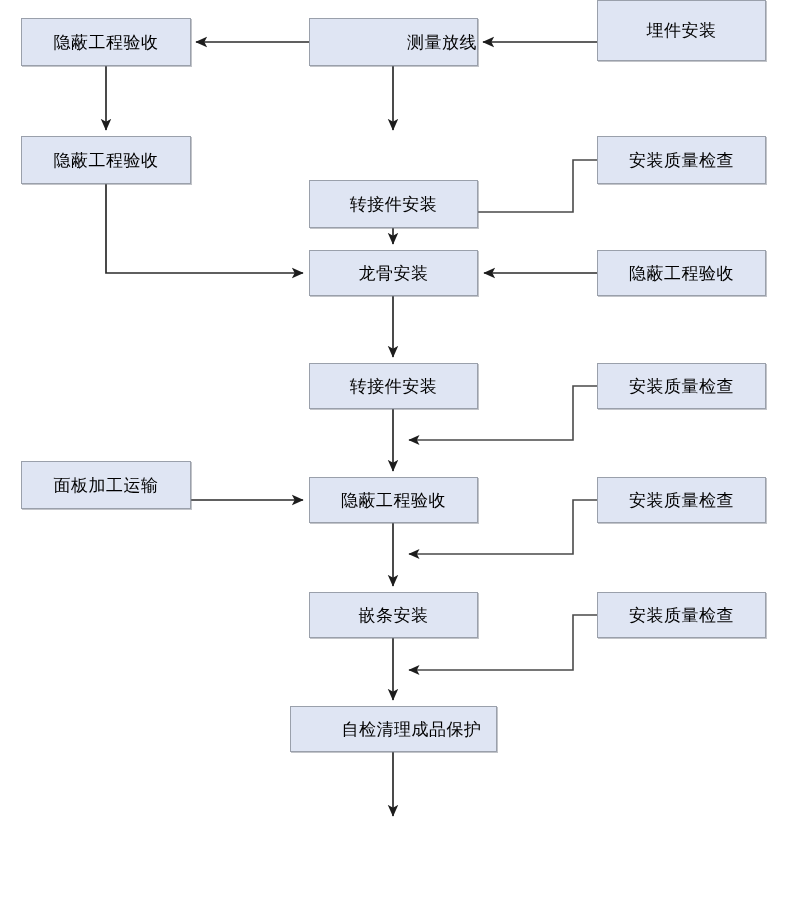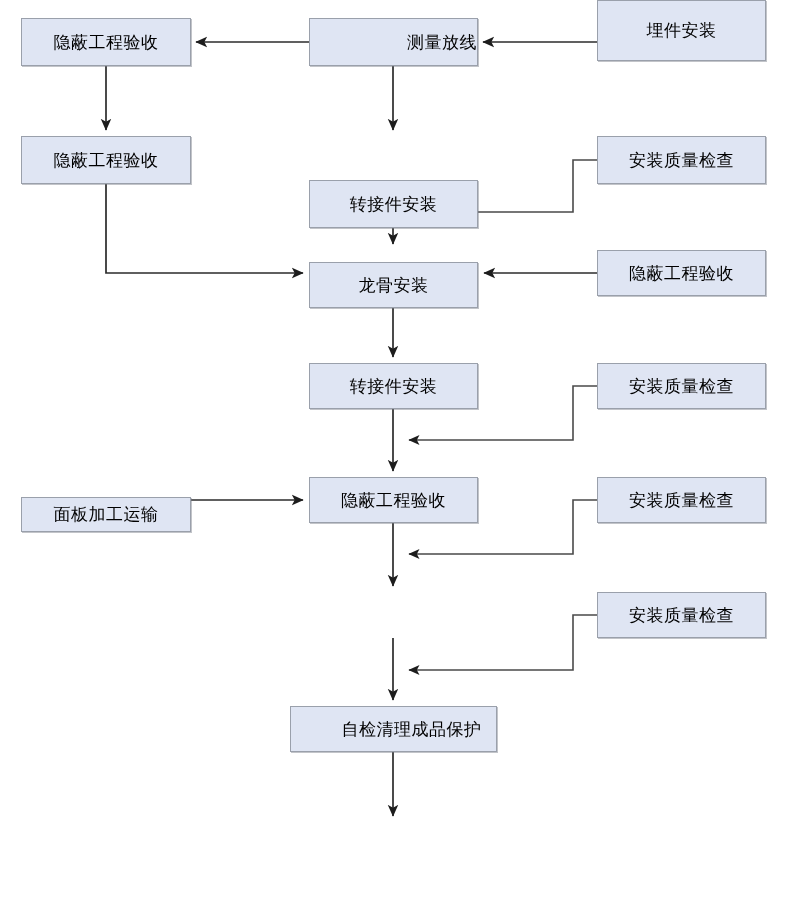--- a/index.html
+++ b/index.html
@@ -143,48 +143,51 @@
   </div>
 
   <div class="node" style="left:309px; top:136px; width:169px; height:48px;margin-top:44px;">
     <span class="node-label">转接件安装</span>
   </div>
 
   <div class="node" style="left:597px; top:136px; width:169px; height:48px;">
     <span class="node-label">安装质量检查</span>
   </div>
 
-  <div class="node" style="left:309px; top:250px; width:169px; height:46px;margin-top:12px;">
+  <div class="node" style="left:309px; top:250px; width:169px; height:46px;">
     <span class="node-label">龙骨安装</span>
   </div>
 
   <div class="node" style="left:597px; top:250px; width:169px; height:46px;">
     <span class="node-label">隐蔽工程验收</span>
   </div>
 
   <div class="node" style="left:309px; top:363px; width:169px; height:46px;">
     <span class="node-label">转接件安装</span>
   </div>
 
   <div class="node" style="left:597px; top:363px; width:169px; height:46px;">
     <span class="node-label">安装质量检查</span>
   </div>
 
-  <div class="node" style="left:21px; top:497px; width:170px; height:35px;">
+  <div class="node" style="left:21px; top:461px; width:170px; height:48px;">
     <span class="node-label">面板加工运输</span>
   </div>
 
   <div class="node" style="left:309px; top:477px; width:169px; height:46px;">
     <span class="node-label">隐蔽工程验收</span>
   </div>
 
   <div class="node" style="left:597px; top:477px; width:169px; height:46px;">
     <span class="node-label">安装质量检查</span>
   </div>
 
+  <div class="node" style="left:309px; top:592px; width:169px; height:46px;">
+    <span class="node-label">嵌条安装</span>
+  </div>
 
   <div class="node" style="left:597px; top:592px; width:169px; height:46px;">
     <span class="node-label">安装质量检查</span>
   </div>
 
   <div class="node" style="left:290px; top:706px; width:207px; height:46px;padding-left:36px;">
     <span class="node-label">自检清理成品保护</span>
   </div>
 
 

